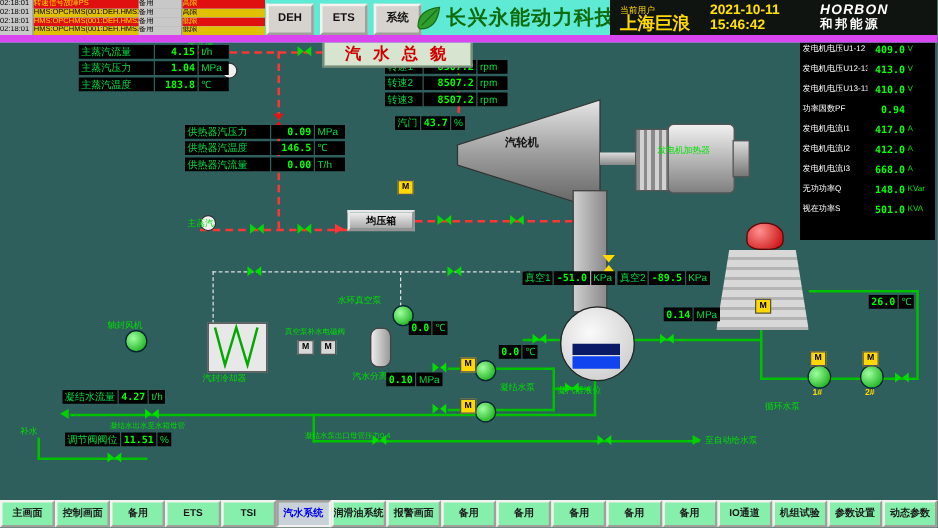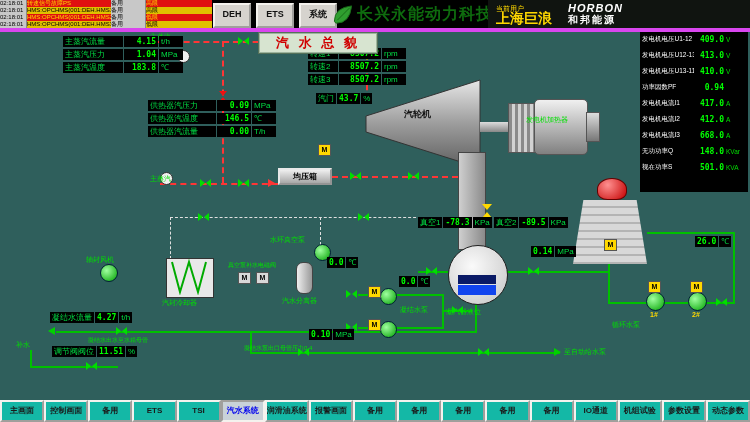--- a/index.html
+++ b/index.html
@@ -1,20 +1,20 @@
 <!DOCTYPE html>
 <html><head>
 <meta charset="utf-8">
 <style>
   html,body{margin:0;padding:0;background:#777;}
   #screen{position:relative;width:750px;height:422px;overflow:hidden;
     font-family:"Liberation Sans",sans-serif;background:#2f5f5c;}
   
-  .hdr{position:absolute;left:0;top:0;width:750px;height:28px;background:#000000;
-    border-bottom:4px solid #d946ef;z-index:10;}
+  .hdr{position:absolute;left:0;top:0;width:750px;height:28px;background:#5eead4;
+    border-bottom:6px solid #d946ef;z-index:10;}
   .alarms{position:absolute;left:0;top:0;width:212px;height:28px;background:#b8b8b8;font-size:6px;line-height:7px;}
   .arow{display:flex;height:7px;overflow:hidden;white-space:nowrap;}
   .a-time{width:26px;background:#c8c8c8;color:#000;border-right:1px solid #888;overflow:hidden;}
   .a-msg{width:84px;overflow:hidden;}
   .a-tag{width:34px;background:#c8c8c8;color:#000;border-right:1px solid #888;overflow:hidden;}
   .a-extra{flex:1;overflow:hidden;}
   .arow.red .a-msg,.arow.red .a-extra{background:#e01010;color:#ffd800;}
   .arow.yel .a-msg,.arow.yel .a-extra{background:#e0c000;color:#000;}
   .hbtns{position:absolute;left:213px;top:3px;display:flex;gap:5px;}
   .btn3d{width:34px;height:21px;background:#d6d3ce;border:2px outset #f4f2ee;
@@ -24,21 +24,21 @@
   .hdr-right{position:absolute;left:488px;top:0;width:262px;height:28px;background:#101410;display:flex;align-items:center;}
   .hr-user{margin-left:8px;width:72px;}
   .hr-user .l1{color:#ffd800;font-size:7px;line-height:8px;}
   .hr-user .l2{color:#ffd800;font-size:14px;font-weight:bold;line-height:11px;}
   .hr-dt{width:88px;}
   .hr-dt div{color:#ffe000;font-size:11px;font-weight:bold;line-height:12px;}
   .hr-brand .b1{color:#fff;font-size:11px;font-weight:bold;font-style:italic;letter-spacing:1px;line-height:12px;}
   .hr-brand .b2{color:#fff;font-size:10px;font-weight:bold;letter-spacing:2px;line-height:12px;}
   
   .nav{position:absolute;left:0;top:400px;width:750px;height:22px;background:#d4d0c8;display:flex;z-index:10;}
-  .nbtn{flex:1;height:22px;background:#14b8a6;border:2px outset #f4f2ee;font-size:8px;font-weight:bold;
+  .nbtn{flex:1;height:22px;background:#86efac;border:2px outset #f4f2ee;font-size:8px;font-weight:bold;
     color:#1a1a1a;text-align:center;line-height:18px;overflow:hidden;white-space:nowrap;cursor:pointer;box-sizing:border-box;}
   .nbtn.active{border:2px inset #f4f2ee;color:#0000ee;background:#c9d2d8;}
   
   .mimic{position:absolute;left:0;top:28px;width:750px;height:372px;background:#2f5f5c;}
   .title{position:absolute;left:258px;top:4px;width:118px;height:20px;background:#d7e4d0;
     border:1px solid #56715a;box-shadow:inset 0 0 0 1px #9db49d;color:#d00000;font-weight:bold;
     font-size:13px;text-align:center;line-height:20px;letter-spacing:3px;z-index:6;}
   .chip{position:absolute;display:flex;z-index:5;font-size:8px;line-height:11px;height:11px;white-space:nowrap;}
   .cl{background:#000;color:#00dd44;padding:0 2px;}
   .cv{background:#000;color:#00ff00;font-weight:bold;padding:0 2px;margin-left:1px;text-align:right;font-family:"DejaVu Sans Mono",monospace;}
@@ -155,20 +155,24 @@
         <path d="M6 18 Q12 12 19 5" stroke="#186b18" fill="none"></path>
       </svg>
     </div>
     <div class="company">长兴永能动力科技</div>
 
     <div class="hdr-right">
       <div class="hr-user">
         <div class="l1">当前用户</div>
         <div class="l2">上海巨浪</div>
       </div>
+      <div class="hr-dt">
+        <div>2021-10-11</div>
+        <div>15:46:42</div>
+      </div>
       <div class="hr-brand">
         <div class="b1">HORBON</div>
         <div class="b2">和邦能源</div>
       </div>
     </div>
   </div>
 
   <div class="mimic">
 
     <div class="title">汽 水 总 貌</div>
@@ -263,21 +267,21 @@
         </div>
       </div>
 
     <div class="chip" style="left:316px;top:65px;">
       <span class="cl">汽门</span>
       <span class="cv">43.7</span>
       <span class="cu">%</span>
     </div>
     <div class="chip" style="left:418px;top:189px;">
       <span class="cl">真空1</span>
-      <span class="cv">-78.3</span>
+      <span class="cv">-51.0</span>
       <span class="cu">KPa</span>
     </div>
     <div class="chip" style="left:494px;top:189px;">
       <span class="cl">真空2</span>
       <span class="cv">-89.5</span>
       <span class="cu">KPa</span>
     </div>
     <div class="chip" style="left:50px;top:284px;">
       <span class="cl">凝结水流量</span>
       <span class="cv">4.27</span>
@@ -297,21 +301,21 @@
       <span class="cu">℃</span>
     </div>
     <div class="chip" style="left:326px;top:229px;">
       <span class="cv">0.0</span>
       <span class="cu">℃</span>
     </div>
     <div class="chip" style="left:398px;top:248px;">
       <span class="cv">0.0</span>
       <span class="cu">℃</span>
     </div>
-    <div class="chip" style="left:308px;top:301px;">
+    <div class="chip" style="left:308px;top:270px;">
       <span class="cv">0.10</span>
       <span class="cu">MPa</span>
     </div>
 
     <div class="epanel">
 
         <div class="erow">
           <span class="el">发电机电压U1-12</span>
           <span class="ev">409.0</span>
           <span class="eu">V</span>

